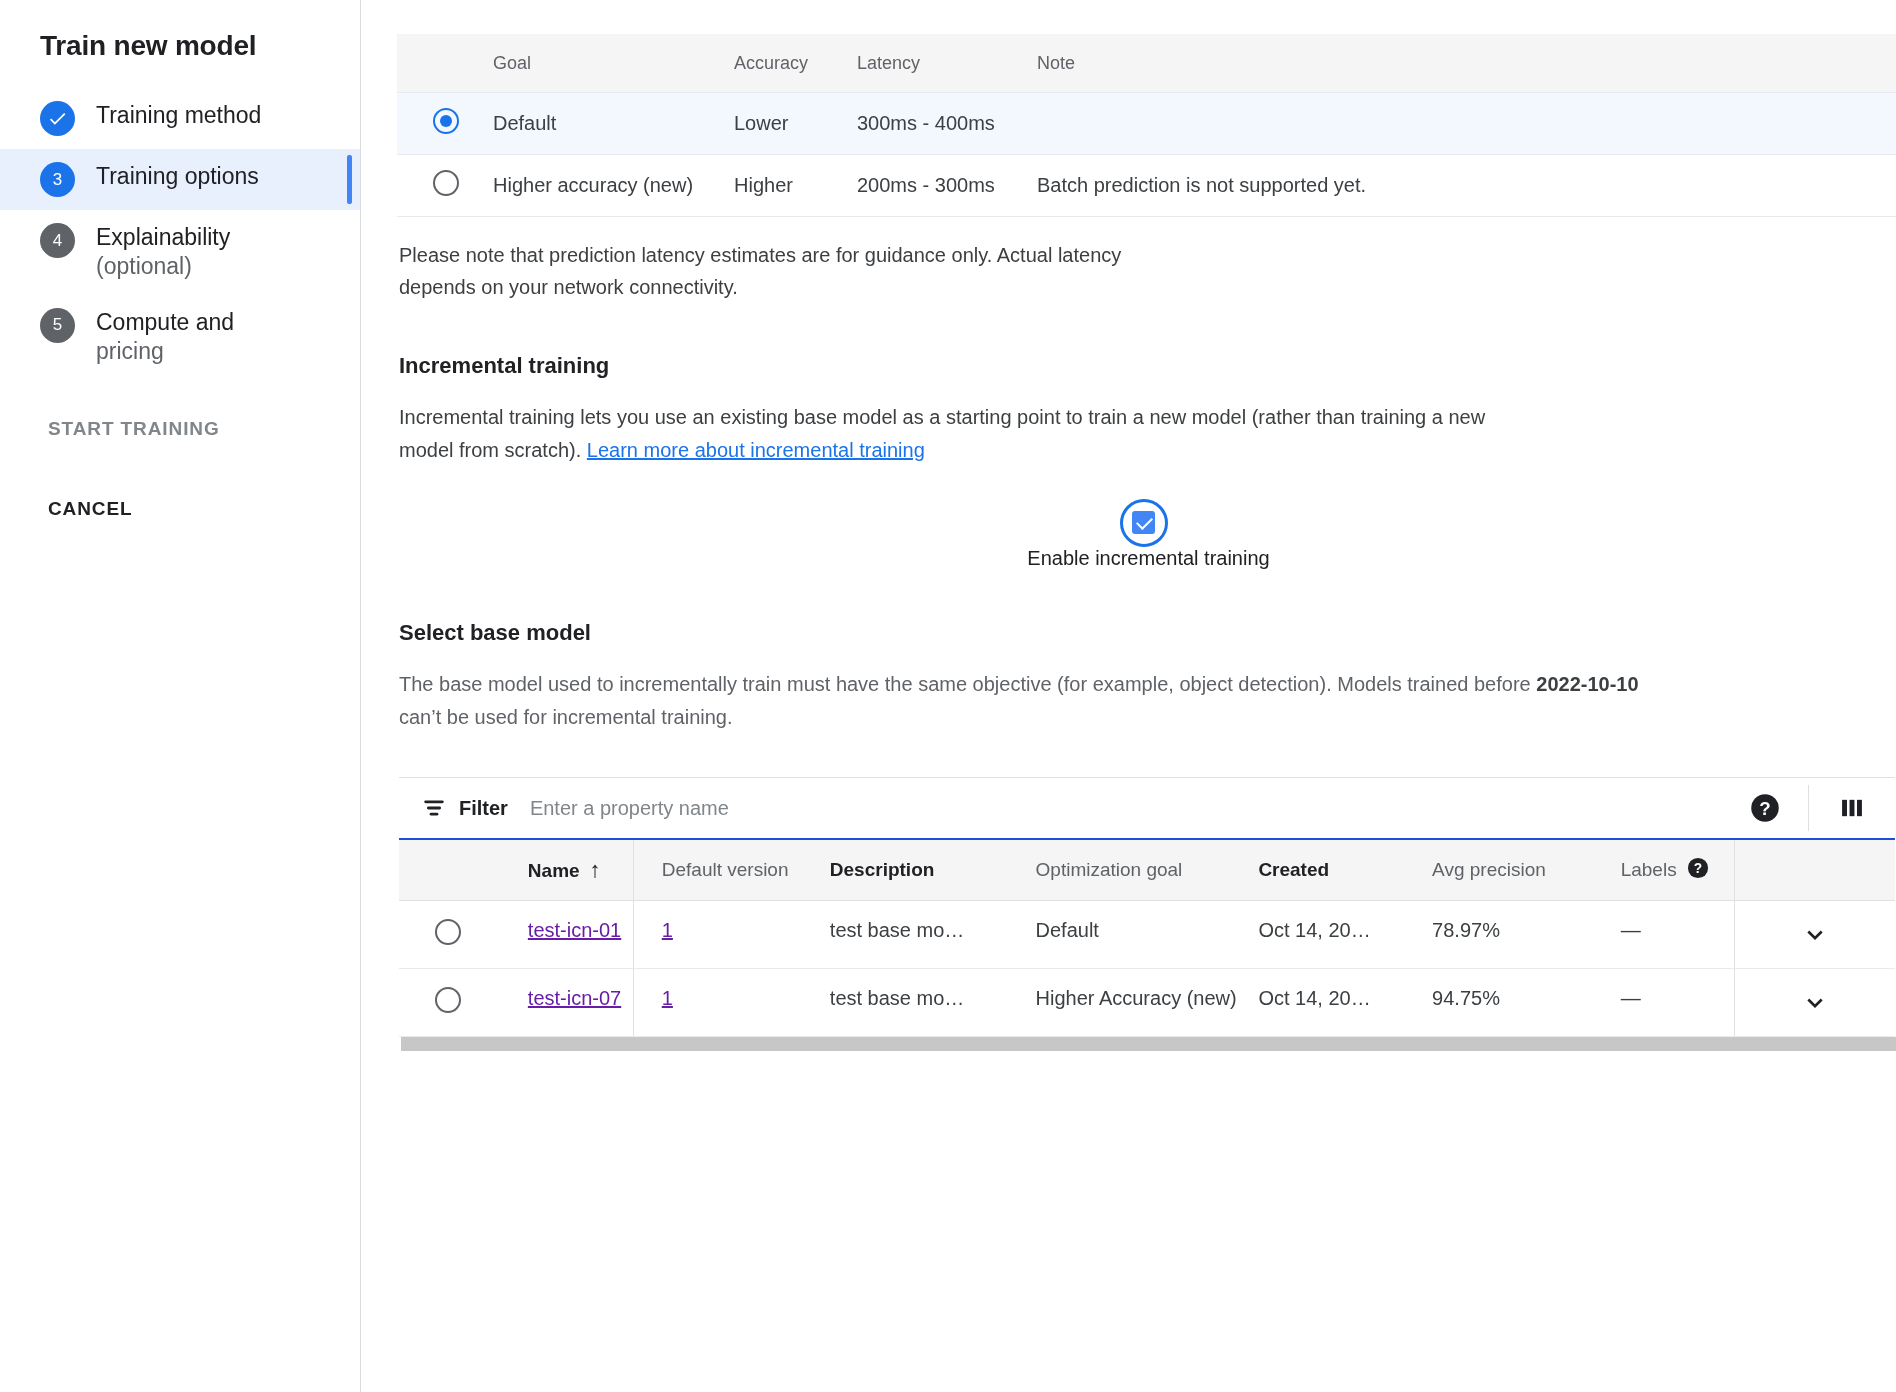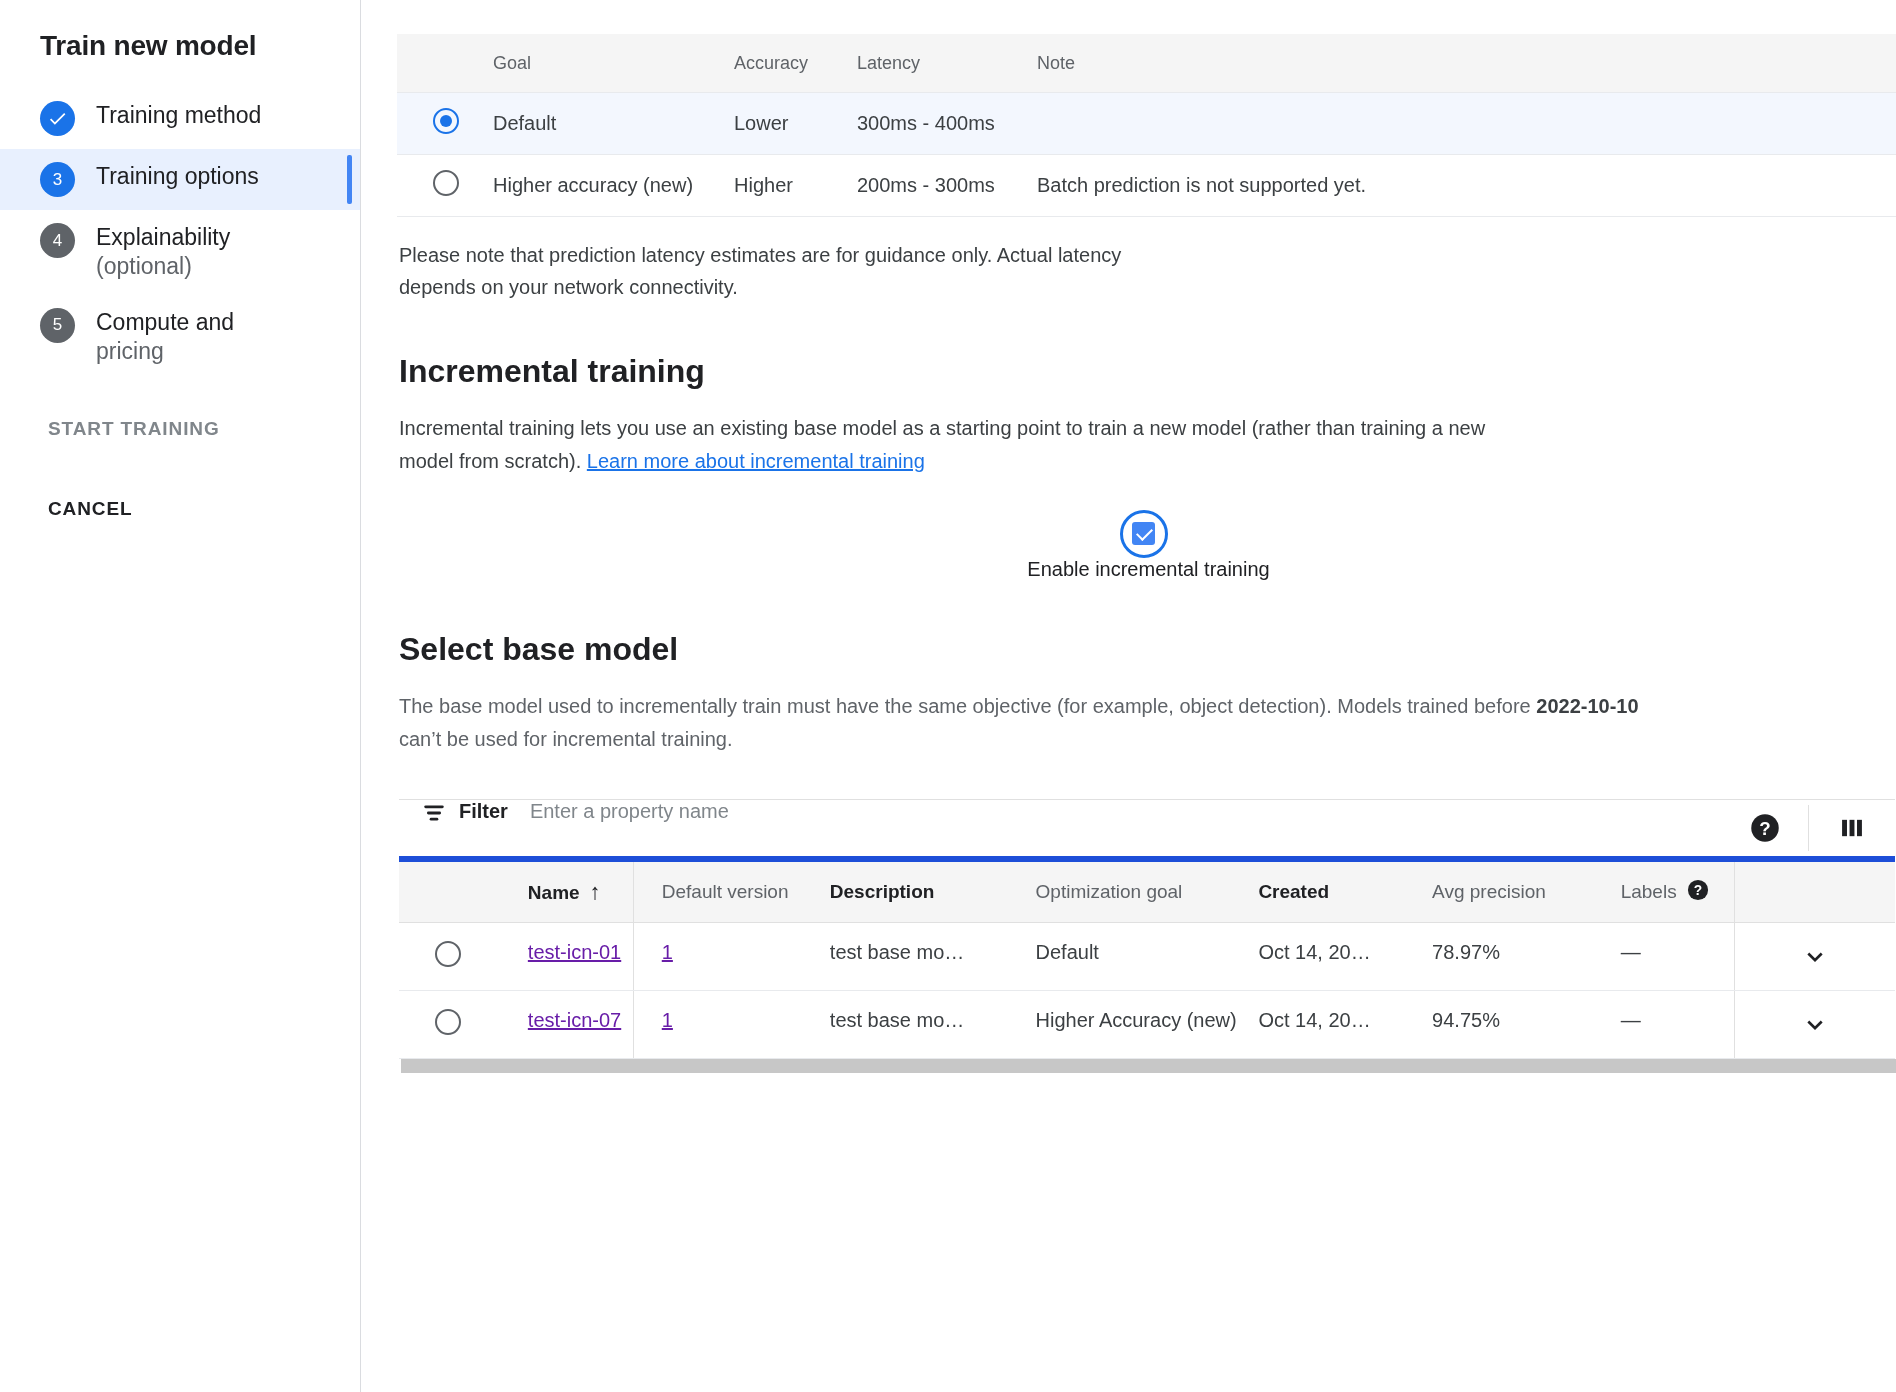--- a/index.html
+++ b/index.html
@@ -143,21 +143,21 @@
 
   .note-text {
     font-size: 20px;
     color: #3c4043;
     line-height: 1.62;
     margin: 22px 0 0 2px;
     max-width: 740px;
   }
 
   h3.section {
-    font-size: 32px;
+    font-size: 22px;
     font-weight: bold;
     color: #202124;
     margin: 50px 1px 0 2px;
   }
   .body-text {
     font-size: 20px;
     color: #3c4043;
     line-height: 1.64;
     margin: 22px 0 0 2px;
     max-width: 1120px;
@@ -201,22 +201,22 @@
   
   .model-card {
     margin: 44px 0 0 2px;
     width: 1496px;
     border-top: 1px solid #e0e0e0;
     position: relative;
   }
   .filter-bar {
     height: 62px;
     display: flex;
-    align-items: flex-start;
-    border-bottom: 6px solid #1d4ed8;
+    align-items: center;
+    border-bottom: 2px solid #1d4ed8;
     padding-left: 22px;
   }
   .filter-icon { width: 26px; height: 26px; margin-right: 12px; }
   .filter-word { font-size: 20px; font-weight: bold; color: #202124; margin-right: 22px; }
   .filter-input {
     border: none; outline: none;
     font-family: inherit;
     font-size: 20px;
     color: #5f6368;
     background: transparent;

